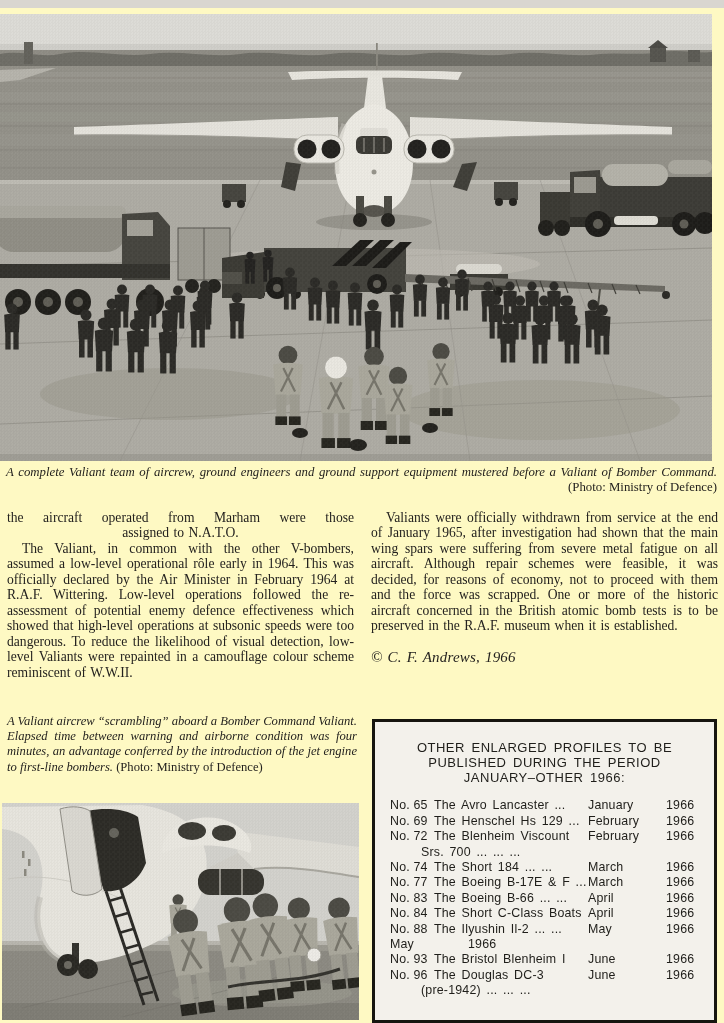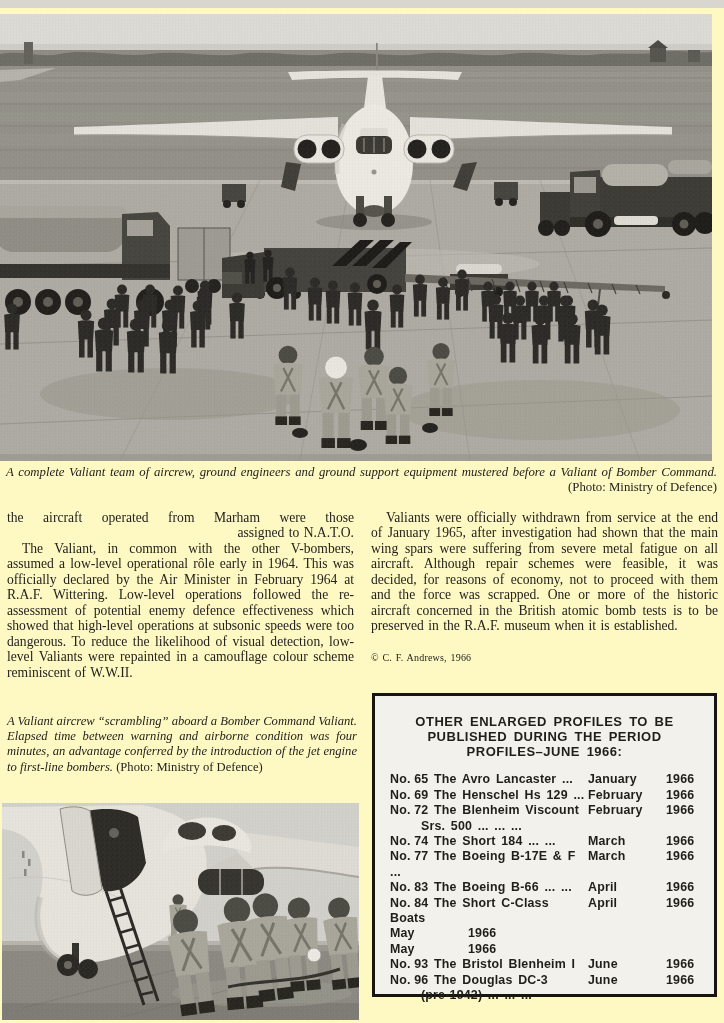--- a/index.html
+++ b/index.html
@@ -16,29 +16,29 @@
     font-style:italic;font-size:12.8px;line-height:14.8px;}
   #caption-top .cap-line{text-align:justify;text-align-last:justify;}
   #caption-top .cap-credit{text-align:right;font-style:normal;}
   .col{position:absolute;top:502px;width:347px;font-size:13.6px;line-height:15.45px;
        text-align:justify;word-spacing:1px;}
   #col-left{left:7px;}
   #col-right{left:371px;}
   .para{margin:0;text-indent:15px;}
   .flush{text-indent:0;}
   .cont-line{text-align:justify;text-align-last:justify;font-family:Liberation Serif, serif;}
-  #credit-line{margin-top:16px;text-indent:0;font-size:10px;
+  #credit-line{margin-top:16px;text-indent:0;font-style:italic;font-size:15px;
                text-align:left;letter-spacing:.2px;}
   #caption-scramble{position:absolute;left:7px;top:706px;width:350px;
     font-style:italic;font-size:12.6px;line-height:15.2px;text-align:justify;margin:0;}
   #caption-scramble .upright{font-style:normal;}
   #bottom-photo{left:2px;top:795px;width:357px;height:217px;}
-  #profiles-box{position:absolute;left:372px;top:685px;width:345px;height:304px;
+  #profiles-box{position:absolute;left:372px;top:711px;width:345px;height:304px;
     border:3px solid #16150f;box-sizing:border-box;background:#f3f1eb;
-    font-family:"Liberation Sans",sans-serif;font-weight:bold;color:#1f1e1a;}
+    font-family:"Liberation Sans",sans-serif;font-weight:normal;color:#1f1e1a;}
   .box-title{margin-top:19px;text-align:center;font-size:13px;line-height:14.8px;
     letter-spacing:.5px;word-spacing:2.5px;}
   .rows{margin:13px 12px 0 15px;font-size:12.4px;line-height:15.4px;letter-spacing:.2px;}
   .p-row{display:flex;align-items:flex-start;}
   .p-left{flex:1;}
   .p-no{display:inline-block;width:44px;}
   .p-name{word-spacing:2px;}
   .p-name2{padding-left:31px;word-spacing:2px;display:none;}
   .p-month{width:78px;}
   .p-year{width:36px;}
@@ -259,21 +259,21 @@
   </figure>
 
   <div id="caption-top">
     <div class="cap-line">A complete Valiant team of aircrew, ground engineers and ground support equipment mustered before a Valiant of Bomber Command.</div>
     <div class="cap-credit">(Photo: Ministry of Defence)</div>
   </div>
 
   <div class="col" id="col-left">
     <p class="para flush" style="margin:0;">
       <span class="cont-line" style="display:block;">the aircraft operated from Marham were those</span>
-      <span style="display:block;text-align:right;">assigned to N.A.T.O.</span>
+      <span style="display:block;text-align:center;">assigned to N.A.T.O.</span>
     </p>
     <p class="para">The Valiant, in common with the other V-bombers, assumed a low-level operational rôle early in 1964. This was officially declared by the Air Minister in February 1964 at R.A.F. Wittering. Low-level operations followed the re-assessment of potential enemy defence effectiveness which showed that high-level operations at subsonic speeds were too dangerous. To reduce the likelihood of visual detection, low-level Valiants were repainted in a camouflage colour scheme reminiscent of W.W.II.</p>
   </div>
 
   <div class="col" id="col-right">
     <p class="para">Valiants were officially withdrawn from service at the end of January 1965, after investigation had shown that the main wing spars were suffering from severe metal fatigue on all aircraft. Although repair schemes were feasible, it was decided, for reasons of economy, not to proceed with them and the force was scrapped. One or more of the historic aircraft concerned in the British atomic bomb tests is to be preserved in the R.A.F. museum when it is established.</p>
     <p class="para" id="credit-line">©  C. F. Andrews, 1966</p>
   </div>
 
   <p id="caption-scramble">
@@ -342,21 +342,21 @@
       </g>
       <path d="M226,184 C262,176 298,180 338,166" stroke="#33322d" stroke-width="3" fill="none"></path>
     </svg>
     <div class="grain"></div>
   </figure>
 
   <div id="profiles-box">
     <div class="box-title">
       <div>OTHER ENLARGED PROFILES TO BE</div>
       <div>PUBLISHED DURING THE PERIOD</div>
-      <div>PROFILES–JUNE 1966:</div>
+      <div>JANUARY–OTHER 1966:</div>
     </div>
     <div class="rows">
   <div class="p-row">
     <div class="p-left">
       <div><span class="p-no">No. 65</span><span class="p-name">The Avro Lancaster ...</span></div>
 
     </div>
     <div class="p-month">January</div>
     <div class="p-year">1966</div>
   </div>
@@ -366,21 +366,21 @@
       <div><span class="p-no">No. 69</span><span class="p-name">The Henschel Hs 129 ...</span></div>
 
     </div>
     <div class="p-month">February</div>
     <div class="p-year">1966</div>
   </div>
 
   <div class="p-row">
     <div class="p-left">
       <div><span class="p-no">No. 72</span><span class="p-name">The Blenheim Viscount</span></div>
-      <div class="p-name2" style="display: block;">Srs. 500 ... ... ...</div>
+      <div class="p-name2" style="display: block;">Srs. 700 ... ... ...</div>
     </div>
     <div class="p-month">February</div>
     <div class="p-year">1966</div>
   </div>
 
   <div class="p-row">
     <div class="p-left">
       <div><span class="p-no">No. 74</span><span class="p-name">The Short 184 ... ...</span></div>
 
     </div>
@@ -409,20 +409,24 @@
   <div class="p-row">
     <div class="p-left">
       <div><span class="p-no">No. 84</span><span class="p-name">The Short C-Class Boats</span></div>
 
     </div>
     <div class="p-month">April</div>
     <div class="p-year">1966</div>
   </div>
 
   <div class="p-row">
+    <div class="p-left">
+      <div><span class="p-no">No. 88</span><span class="p-name">The Ilyushin Il-2 ... ...</span></div>
+
+    </div>
     <div class="p-month">May</div>
     <div class="p-year">1966</div>
   </div>
 
   <div class="p-row">
     <div class="p-month">May</div>
     <div class="p-year">1966</div>
   </div>
 
   <div class="p-row">

